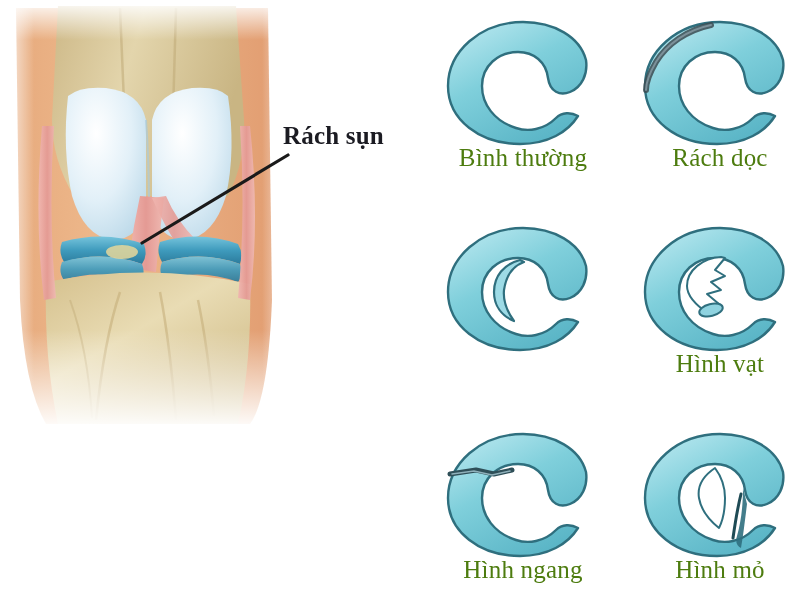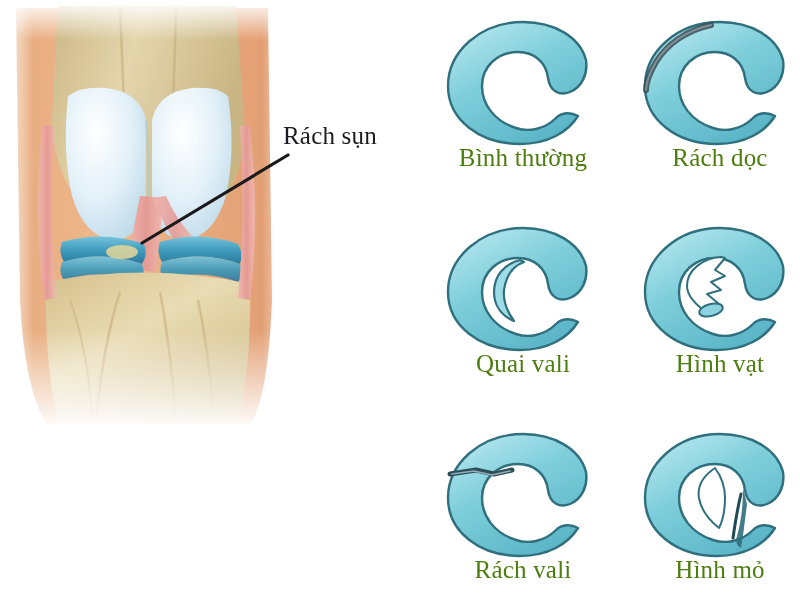--- a/index.html
+++ b/index.html
@@ -37,21 +37,21 @@
     left: 283px;
     top: 120px;
     width: 150px;
     color: #1b1b22;
     font-size: 25px;
     line-height: 1.26;
     letter-spacing: .2px;
     text-align: left;
     white-space: nowrap;
   }
-  #callout-label .ln { display: block; }
+  #callout-label .ln { display: block; font-weight: bold; }
 
   
   #meniscus-grid {
     position: absolute;
     left: 420px;
     top: 0px;
     width: 380px;
     height: 594px;
   }
   .meniscus-cell {
@@ -280,21 +280,20 @@
                    C 54 54, 70 40, 90 40
                    C 106 40, 118 50, 120 66
                    C 122 80, 132 84, 142 80
                    C 154 75, 160 62, 158 48
                    C 152 25, 126 10, 95 10 Z" fill="url(#mg3)" stroke="#2f6f7e" stroke-width="2.4" stroke-linejoin="round"></path>
 
           <path d="M92 42 C 76 46, 66 58, 66 74 C 66 88, 74 98, 86 103
                    C 78 92, 75 82, 76 72 C 78 58, 85 48, 96 44 Z" fill="#9ddbe6" stroke="#2f6f7e" stroke-width="2.2" stroke-linejoin="round"></path>
         </svg>
       </div>
-      <div class="meniscus-caption">Quai vali</div>
     </div>
 
     <div class="meniscus-cell col-b row-2">
       <div class="meniscus-art">
         <svg viewBox="0 0 190 140" xmlns="http://www.w3.org/2000/svg">
           <defs>
             <linearGradient id="mg4" x1="0.2" y1="0" x2="0.8" y2="1">
               <stop offset="0%" stop-color="#b5e6ee"></stop>
               <stop offset="40%" stop-color="#7fcfdb"></stop>
               <stop offset="100%" stop-color="#56b2c4"></stop>
@@ -341,21 +340,21 @@
                    C 54 54, 70 40, 90 40
                    C 106 40, 118 50, 120 66
                    C 122 80, 132 84, 142 80
                    C 154 75, 160 62, 158 48
                    C 152 25, 126 10, 95 10 Z" fill="url(#mg5)" stroke="#2f6f7e" stroke-width="2.4" stroke-linejoin="round"></path>
 
           <path d="M22 50 L48 46 L66 50 L84 46" fill="none" stroke="#2f4f58" stroke-width="5" stroke-linecap="round" stroke-linejoin="round"></path>
           <path d="M24 50 L46 47 L64 51 L82 47" fill="none" stroke="#8fb0ba" stroke-width="1.6" stroke-linecap="round"></path>
         </svg>
       </div>
-      <div class="meniscus-caption">Rách vali</div>
+      <div class="meniscus-caption">Hình ngang</div>
     </div>
 
     <div class="meniscus-cell col-b row-3">
       <div class="meniscus-art">
         <svg viewBox="0 0 190 140" xmlns="http://www.w3.org/2000/svg">
           <defs>
             <linearGradient id="mg6" x1="0.2" y1="0" x2="0.8" y2="1">
               <stop offset="0%" stop-color="#b5e6ee"></stop>
               <stop offset="40%" stop-color="#7fcfdb"></stop>
               <stop offset="100%" stop-color="#56b2c4"></stop>

